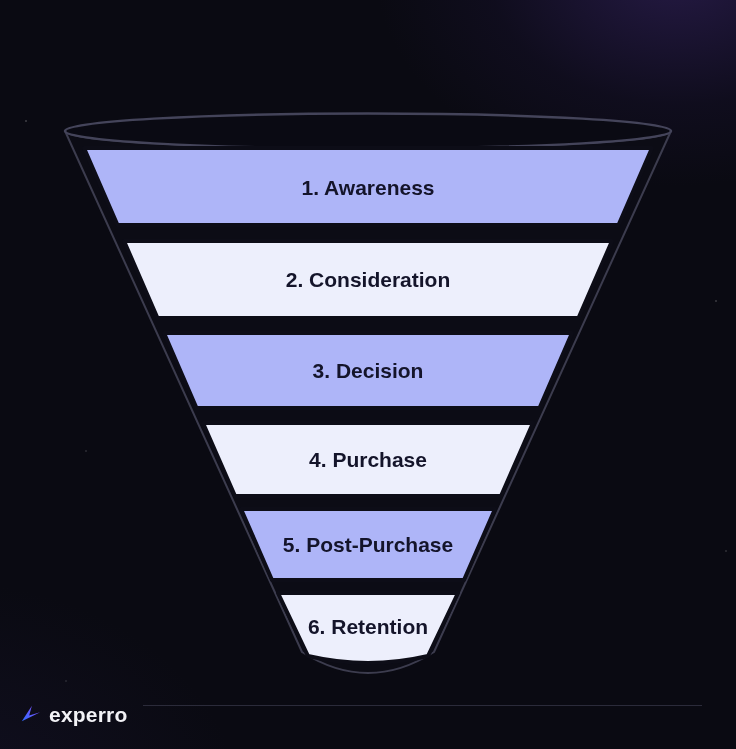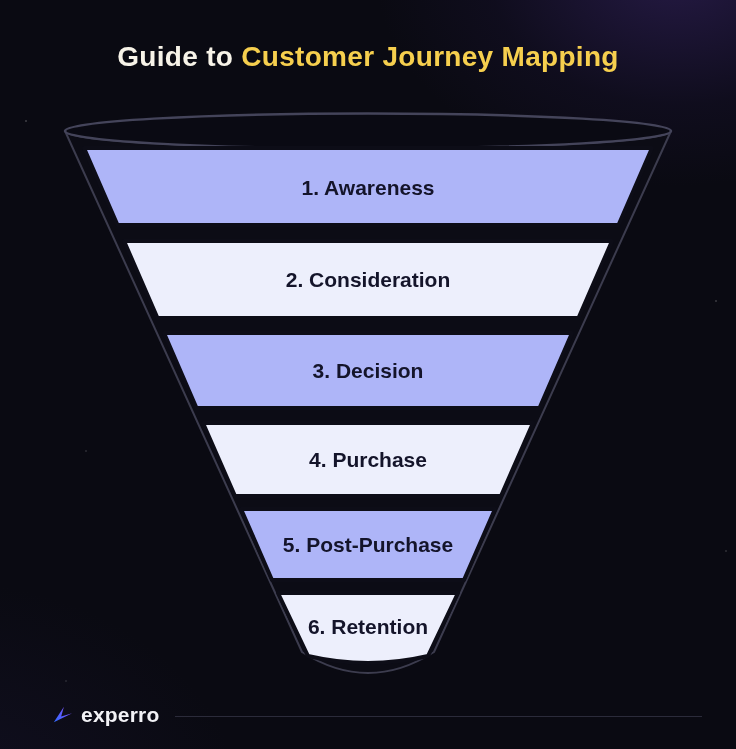--- a/index.html
+++ b/index.html
@@ -33,36 +33,33 @@
   .funnel-body{fill:#0c0c15;stroke:#3c3c4e;stroke-width:2;}
   .funnel-rim{fill:#0a0a13;stroke:#44445a;stroke-width:2.5;}
   .band{stroke:#0d0d17;stroke-width:4;stroke-linejoin:round;}
   .stage-label{
     fill:#14142a;
     font-family:"Liberation Sans", sans-serif;
     font-size:21px;font-weight:700;
     text-anchor:middle;
   }
   .footer{
-    position:absolute;left:52px;right:34px;bottom:22px;
-    display:flex;align-items:center;
+    position:absolute;left:20px;right:34px;bottom:22px;
+    display:flex;align-items:flex-start;
   }
   .logo-text{color:#f2f2f6;font-size:21px;font-weight:700;letter-spacing:0.2px;margin-left:7px;}
   .footer-line{flex:1;height:1px;background:#2b2b3a;margin-left:16px;margin-top:2px;}
 </style>
 </head>
 <body>
 
 <div id="canvas">
 
   <div class="stars"></div>
 
-  <div class="title">
-    <span class="pre">Guide to </span><span class="hl">Customer Journey Mapping</span>
-  </div>
 
   <svg class="funnel" width="736" height="749" viewBox="0 0 736 749">
 
     <path class="funnel-body" d="M 65 131 L 302 652 Q 368 694 434 652 L 671 131 A 303 17.5 0 0 1 65 131 Z"></path>
 
     <ellipse class="funnel-rim" cx="368" cy="131" rx="303" ry="17.5"></ellipse>
 
     <path class="band" d="M 84 148 L 652 148 L 618.5 225 L 117.5 225 Z" fill="#aeb5f8"></path>
     <path class="band" d="M 124 241 L 612 241 L 578.5 318 L 157.5 318 Z" fill="#edeffc"></path>
     <path class="band" d="M 164 333 L 572 333 L 539.5 408 L 196.5 408 Z" fill="#aeb5f8"></path>

